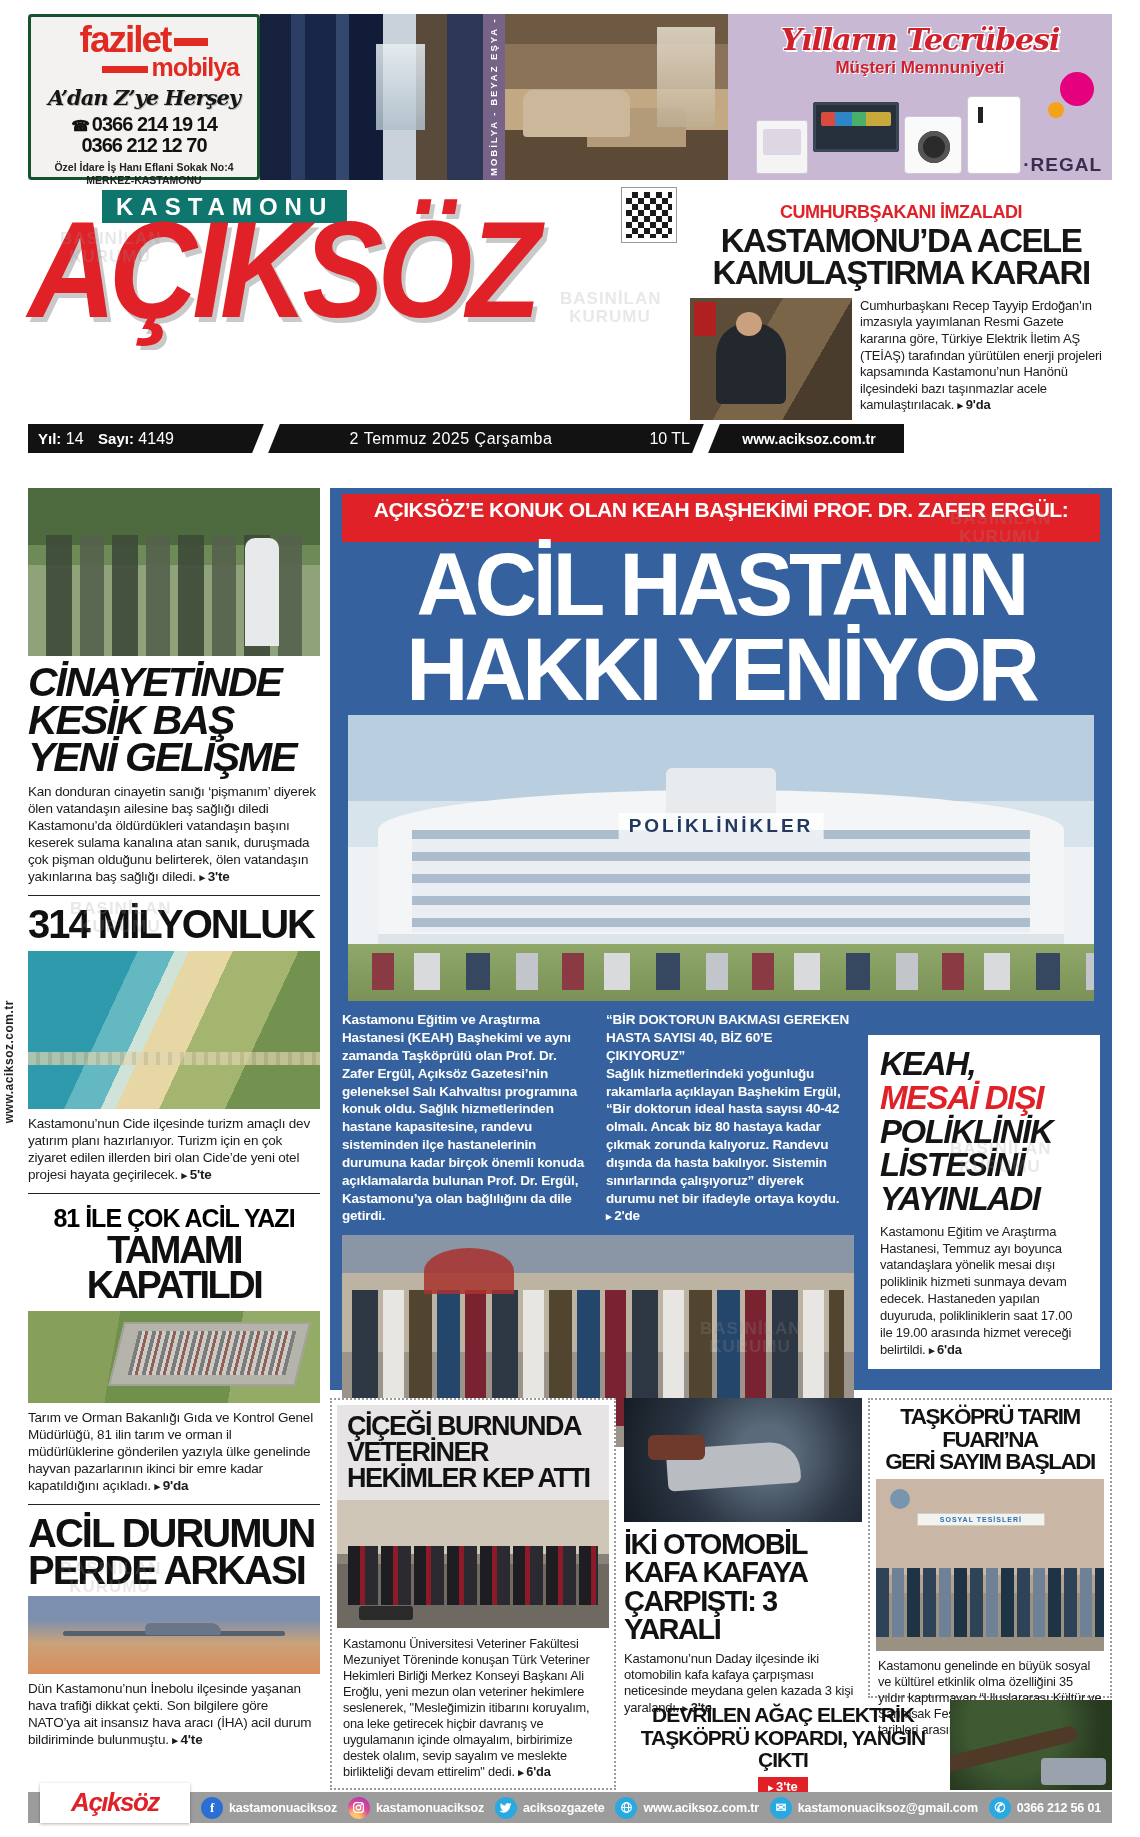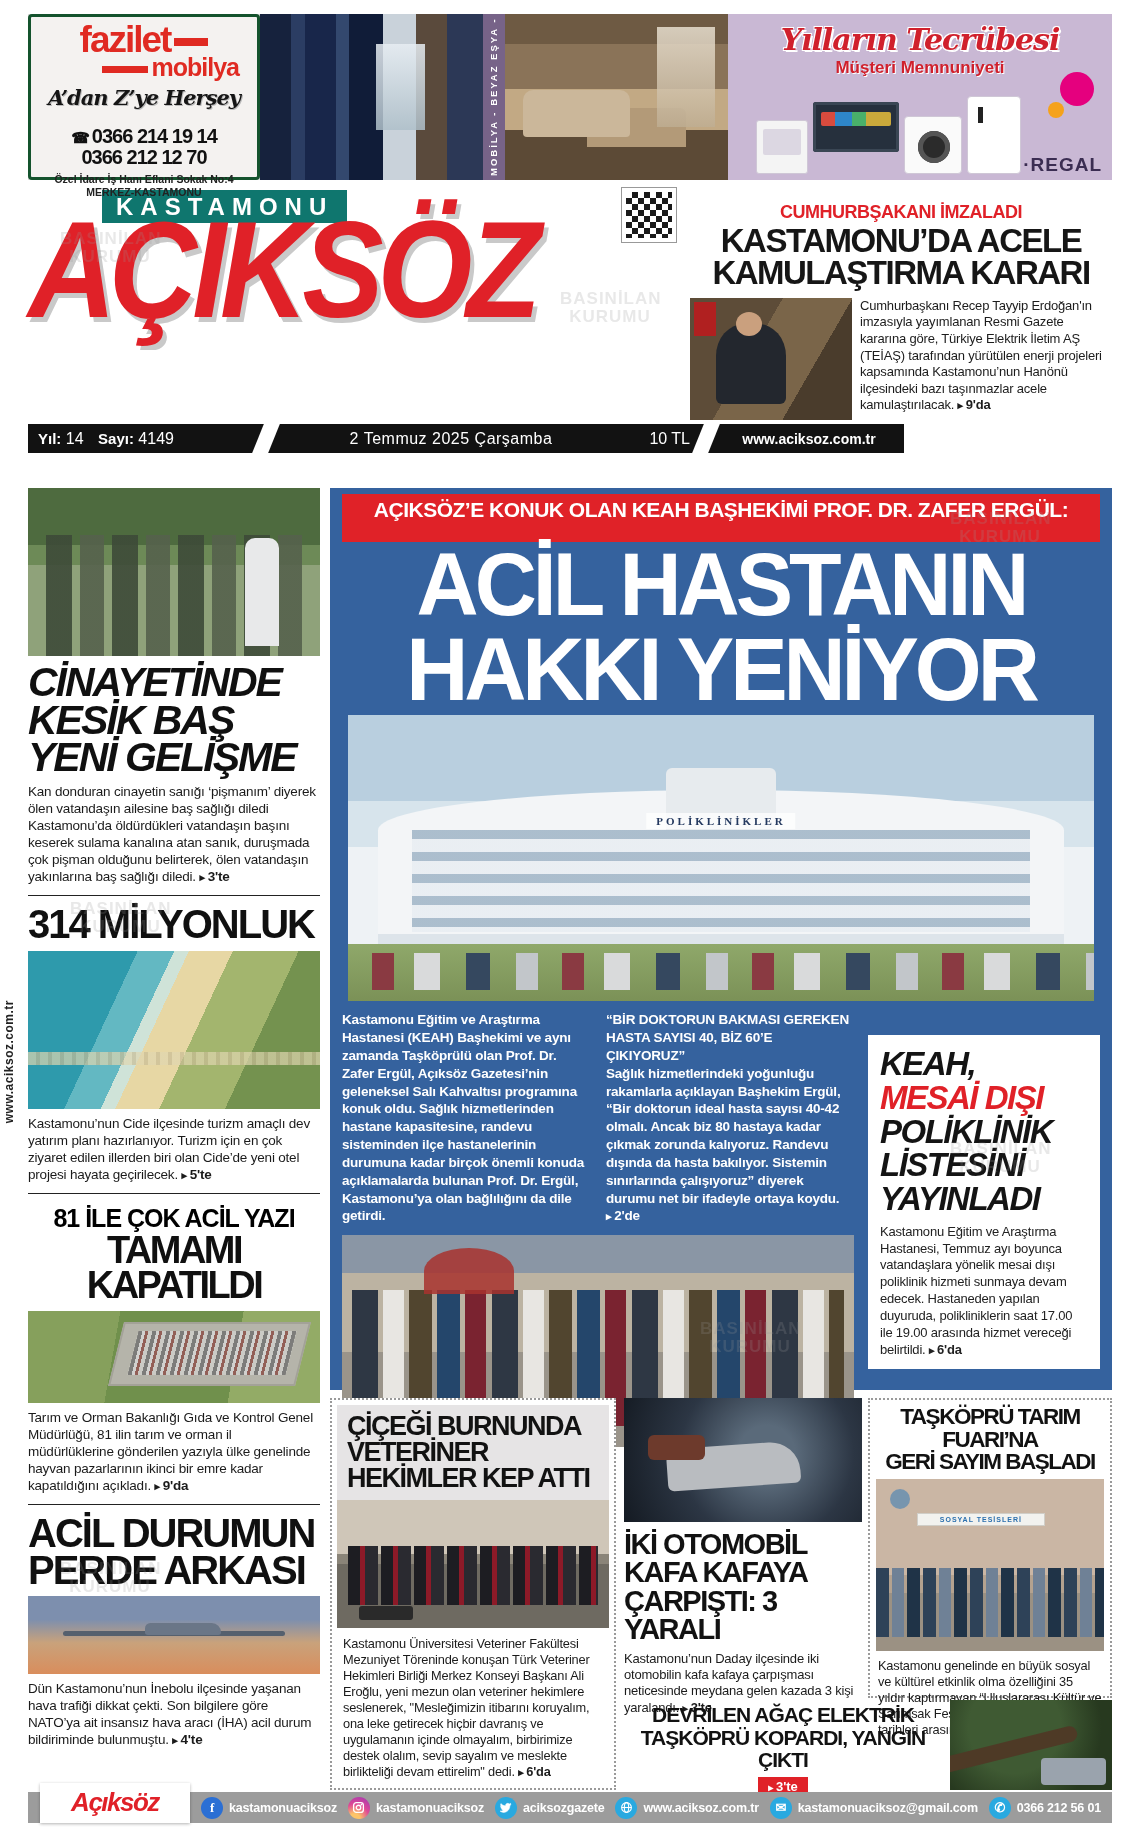--- a/index.html
+++ b/index.html
@@ -12,21 +12,21 @@
         letter-spacing:1px; line-height:1.05; text-align:center; pointer-events:none; z-index:50; }
 
   
   #topad { position:absolute; left:28px; top:14px; width:1084px; height:166px; display:flex; background:#ddd; }
   .ad-fazilet { width:232px; background:#f4f2f0; border:3px solid #14532d; border-radius:4px; padding:6px 8px; text-align:center; position:relative; z-index:2; }
   .fz-line1 { color:#e02a22; font-weight:bold; font-size:37px; letter-spacing:-2px; line-height:.9; }
   .fz-line1:after { content:""; display:inline-block; width:34px; height:8px; background:#e02a22; margin-left:4px; vertical-align:middle; }
   .fz-line2 { color:#e02a22; font-weight:bold; font-size:25px; letter-spacing:-1px; line-height:.95; text-align:right; padding-right:10px; }
   .fz-line2:before { content:""; display:inline-block; width:46px; height:7px; background:#e02a22; margin-right:4px; vertical-align:middle; }
   .fz-tag { font-family:"DejaVu Serif", serif; font-style:italic; font-weight:bold; font-size:21px; letter-spacing:-1px;
-            color:#151515; margin:5px 0 16px; text-shadow:1px 1px 0 #bbb; }
+            color:#151515; margin:5px 0 4px; text-shadow:1px 1px 0 #bbb; }
   .fz-phone { font-weight:bold; font-size:20px; color:#111; line-height:1.05; letter-spacing:-1px; }
   .fz-picon { font-size:15px; margin-right:3px; }
   .fz-addr { font-weight:bold; font-size:10.5px; color:#222; margin-top:5px; line-height:1.2; }
   .ad-ph { flex:1; position:relative; overflow:hidden; }
   .ad-ph1 { background:linear-gradient(90deg,#16223d 0 14%,#2b3d63 14% 20%,#18264a 20% 34%,#33486e 34% 40%,#101c38 40% 55%,#c9d2da 55% 70%,#5a4a3c 70% 84%,#2c3856 84%); }
   .ad-ph1:after { content:""; position:absolute; left:52%; top:18%; width:22%; height:52%; background:linear-gradient(#e8eef3,#aebfc9); opacity:.85; }
   .ad-ph2 { background:linear-gradient(180deg,#6e5a43 0 18%,#8a7358 18% 45%,#c2a984 45% 70%,#5c4a36 70%); }
   .ad-ph2:before { content:""; position:absolute; left:8%; top:46%; width:48%; height:28%; border-radius:10px 10px 4px 4px; background:#cbb79a; box-shadow:60px 14px 0 -4px #b39a78; }
   .ad-ph2:after { content:""; position:absolute; right:6%; top:8%; width:26%; height:60%; background:linear-gradient(#efe7d8,#bfae93); opacity:.8; }
   .ad-strip { width:22px; background:#776388; color:#fff; writing-mode:vertical-rl; transform:rotate(180deg);
@@ -118,21 +118,21 @@
               padding:4px 0 20px; }
   .m-head { color:#fff; font-weight:bold; font-size:86px; letter-spacing:-4px; text-align:center; line-height:.95;
             transform:scaleY(1.04); transform-origin:top center; }
   .m-hospital { height:286px; margin:10px 6px 0; background:linear-gradient(180deg,#b9cfdf 0 30%,#d7e4ec 30% 46%,#eef2f5 46%); }
   .hosp-bldg { position:absolute; left:4%; top:26%; width:92%; height:54%; background:#f3f5f7; border-radius:50% 50% 0 0/26% 26% 0 0;
                box-shadow:inset 0 -10px 0 #dde4ea; }
   .hosp-bldg:before { content:""; position:absolute; left:5%; top:26%; width:90%; height:66%;
       background:repeating-linear-gradient(180deg,#9fb4c6 0 9px,#e8edf2 9px 22px); opacity:.85; }
   .hosp-bldg:after { content:""; position:absolute; left:42%; top:-14%; width:16%; height:40%; background:#e7ebee; border-radius:6px 6px 0 0; }
   .hosp-sign { position:absolute; left:50%; top:34%; transform:translateX(-50%); background:rgba(255,255,255,.75);
-               color:#24395f; font-weight:bold; font-size:11px; letter-spacing:3px; padding:2px 10px; z-index:3;font-family:Liberation Serif, serif; }
+               color:#24395f; font-weight:bold; font-size:19px; letter-spacing:3px; padding:2px 10px; z-index:3; }
   .hosp-ground { position:absolute; left:0; bottom:0; width:100%; height:20%; background:linear-gradient(#8fa86a,#7b9157); }
   .hosp-cars { position:absolute; left:0; bottom:4%; width:100%; height:13%;
       background:repeating-linear-gradient(90deg,transparent 0 24px,#8a3a42 24px 46px,transparent 46px 66px,#d9dadb 66px 92px,transparent 92px 118px,#35485f 118px 142px,transparent 142px 168px,#c2c6ca 168px 190px); }
   .m-lower { display:flex; gap:14px; margin-top:10px; }
   .m-left { width:512px; flex:none; }
   .m-cols { display:flex; gap:16px; color:#fff; }
   .m-cols p { font-size:13.5px; line-height:1.32; font-weight:bold; letter-spacing:-.2px; }
   .m-col { flex:1; }
   .m-colhead { font-size:13.5px; font-weight:bold; line-height:1.32; letter-spacing:-.2px; }
   .m-group { height:212px; margin-top:10px; background:linear-gradient(180deg,#8a96a5 0 18%,#bcb3a2 18% 55%,#9a948a 55%); }

